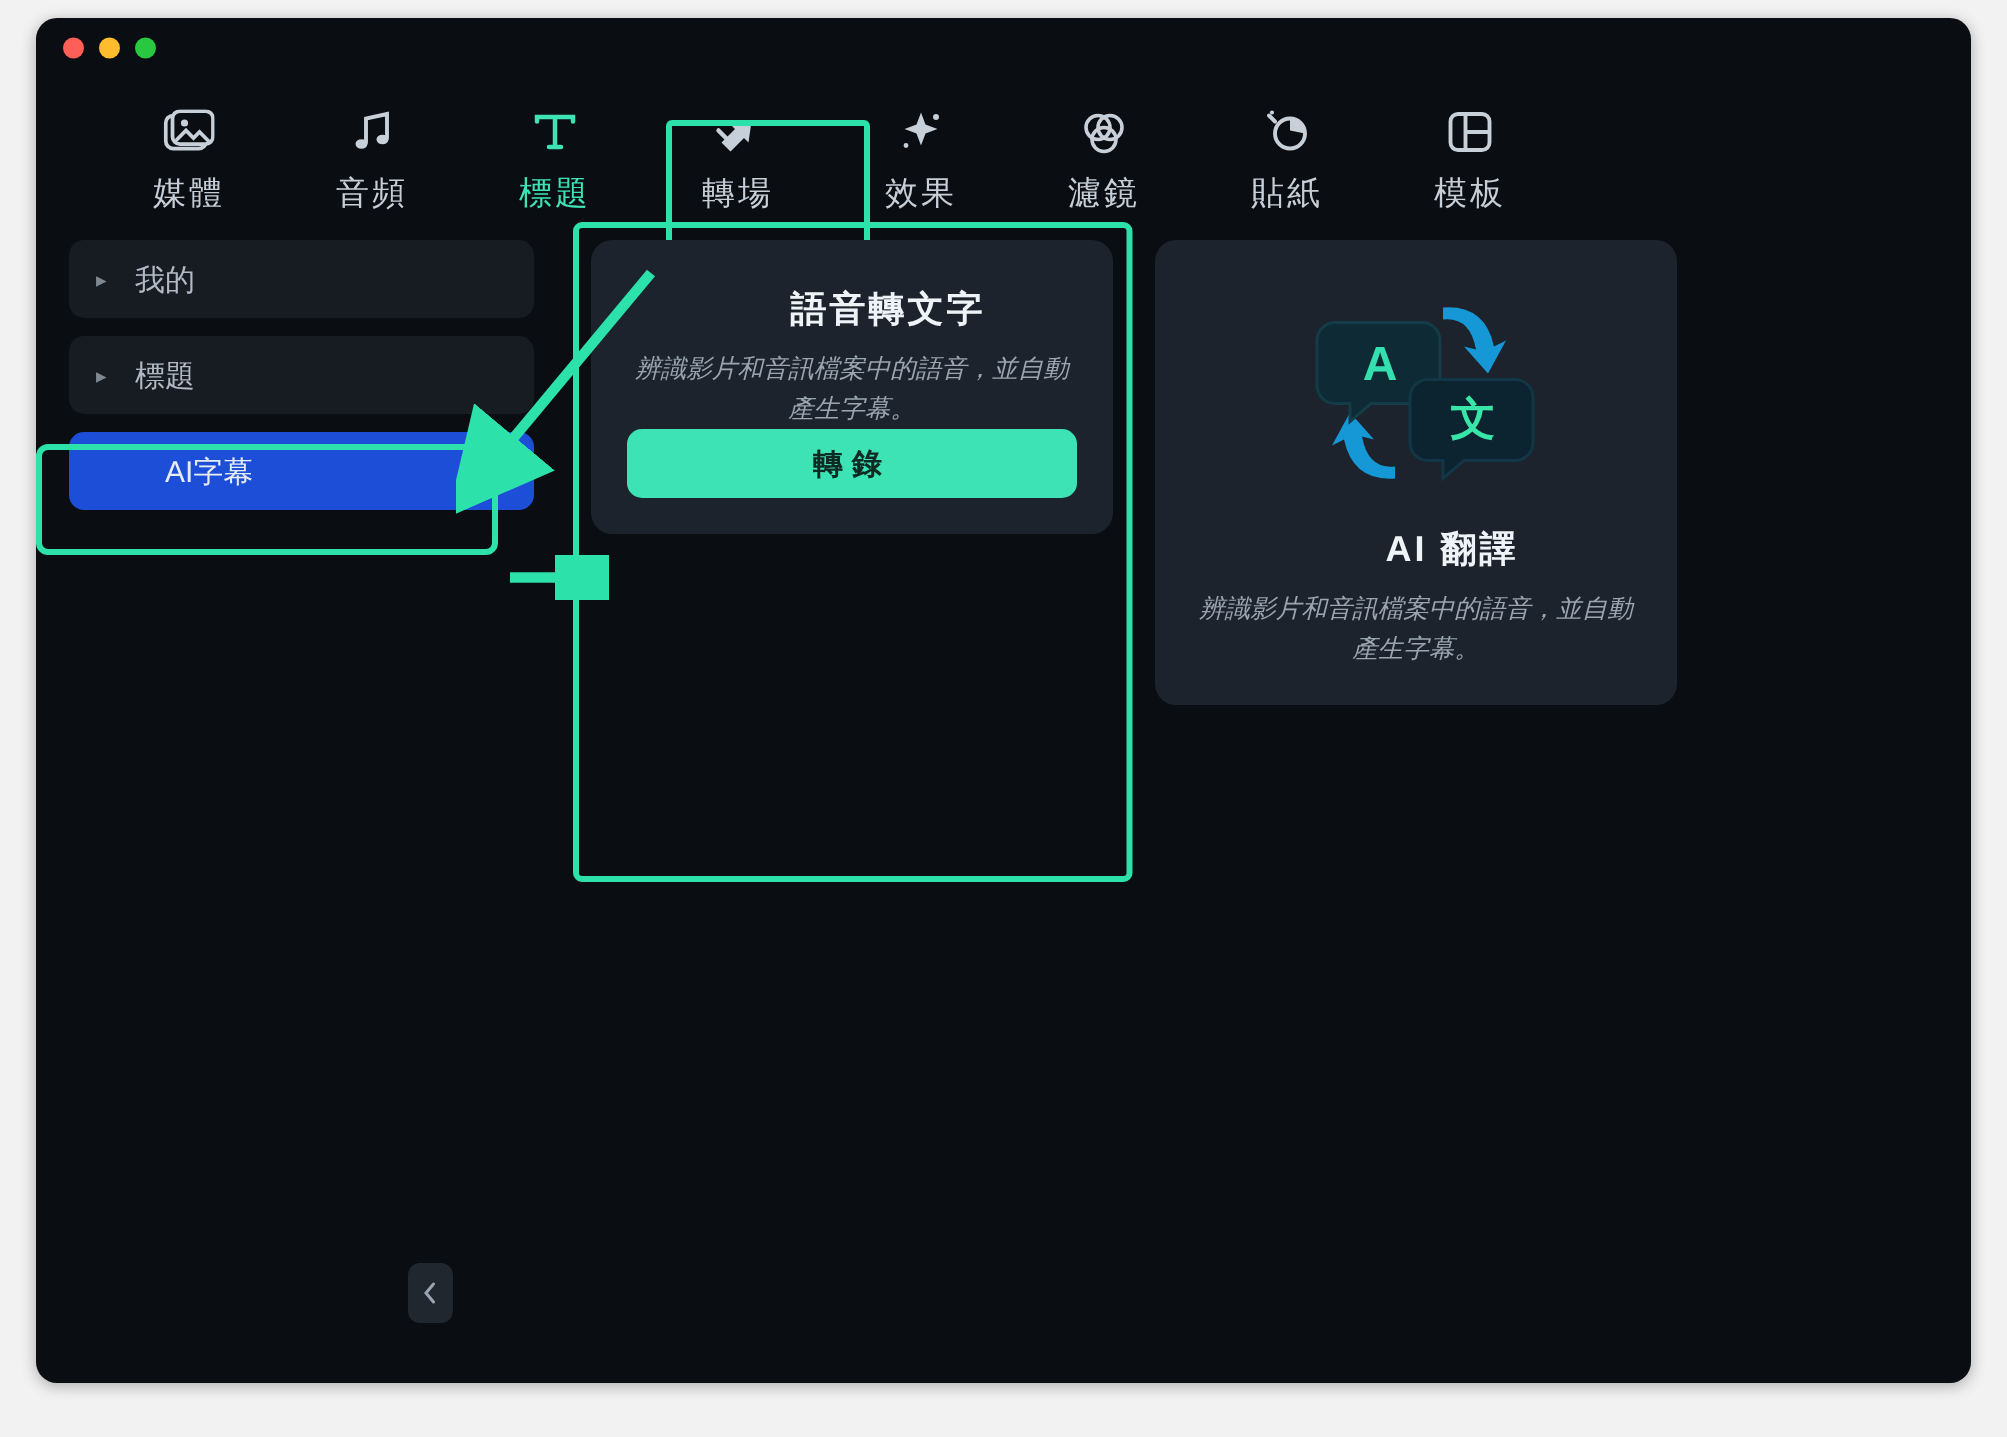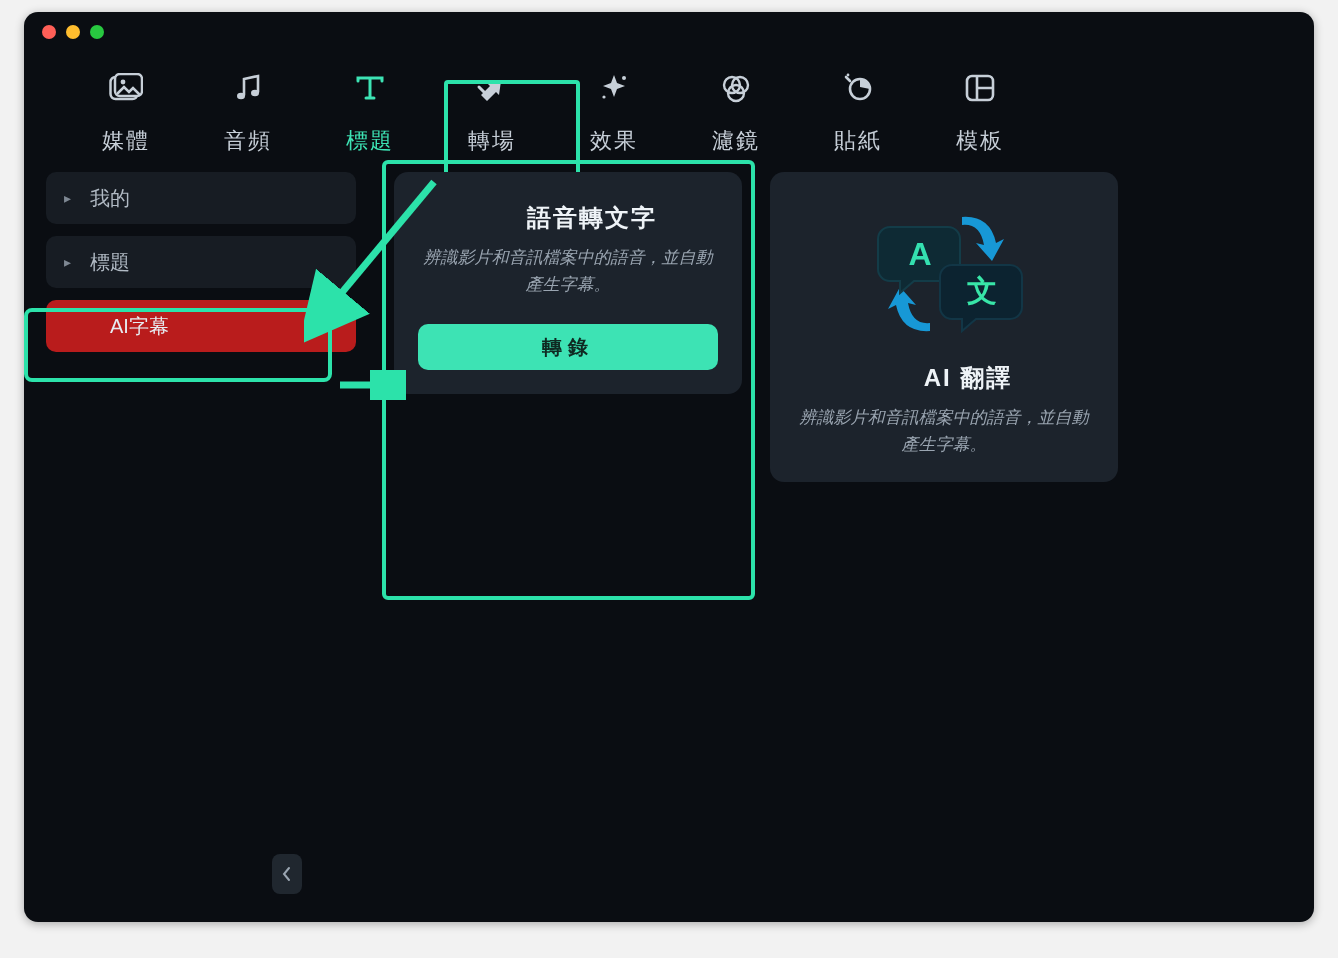--- a/index.html
+++ b/index.html
@@ -29,21 +29,21 @@
   }
   
   .title-bar{height:40px;display:flex;align-items:center;padding-left:18px;gap:10px;}
   .tl{width:14px;height:14px;border-radius:50%;}
   .tl.red{background:#ff5f57;}
   .tl.yellow{background:#ffbd2e;}
   .tl.green{background:#28c840;}
 
   
   .tabstrip{display:flex;gap:58px;padding:20px 70px 6px 70px;align-items:flex-end;justify-content:flex-start;}
-  .tab{display:flex;flex-direction:column;align-items:center;gap:22px;color:var(--tab-fg);cursor:pointer;min-width:64px;font-family:Liberation Mono, monospace;}
+  .tab{display:flex;flex-direction:column;align-items:center;gap:10px;color:var(--tab-fg);cursor:pointer;min-width:64px;font-family:Liberation Mono, monospace;}
   .tab .icon-slot{height:32px;width:40px;display:flex;align-items:center;justify-content:center;}
   .tab .lbl{font-size:22px;font-weight:500;color:#c6ced7;letter-spacing:2px;}
   .tab.active .lbl{color:var(--accent);}
   .tab.active svg *{stroke:var(--accent);fill:none;}
   .tab-hl{position:absolute;border:4px solid var(--hl);border-radius:4px;pointer-events:none;}
 
   
   .body{display:flex;height:calc(100% - 170px);}
   .sidebar{width:310px;padding:10px 18px 10px 22px;display:flex;flex-direction:column;gap:12px;position:relative;}
   .content{flex:1;padding:10px 30px 10px 20px;display:flex;gap:28px;align-items:flex-start;position:relative;}
@@ -54,21 +54,21 @@
     height:52px;
     display:flex;
     align-items:center;
     padding:0 18px;
     color:#b1bac4;
     font-size:20px;
     gap:12px;
     cursor:pointer;
   }
   .side-item .caret{font-size:14px;color:#7e8893;width:14px;}
-  .side-item.selected{background:#b91c1c;color:#e6ecf2;}
+  .side-item.selected{background:#1d4ed8;color:#e6ecf2;}
   .side-item.plain{background:transparent;color:#8893a0;}
   .side-item.indent{padding-left:60px;}
   .side-hl{position:absolute;border:4px solid var(--hl);border-radius:8px;pointer-events:none;}
 
   .collapse-btn{
     position:absolute;left:248px;bottom:8px;
     width:30px;height:40px;border-radius:8px;background:#20272f;
     display:flex;align-items:center;justify-content:center;color:#9aa5b1;cursor:pointer;
   }
 
@@ -77,21 +77,21 @@
     width:348px;background:var(--card);
     border-radius:14px;
     padding:22px 24px 24px 24px;
     display:flex;flex-direction:column;align-items:center;
     box-sizing:border-box;
   }
   .card .illus{height:160px;width:100%;display:flex;align-items:center;justify-content:center;}
   .card h3{margin:8px 0 10px 0;color:#eef3f7;font-size:24px;font-weight:600;letter-spacing:2px;padding-left:48px;}
   .card p{margin:0;color:#9aa5b1;font-size:17px;text-align:center;line-height:1.6;font-style:italic;}
   .card .act{
-    margin-top:26px;width:100%;height:46px;border-radius:10px;border:none;cursor:pointer;
+    width:100%;height:46px;border-radius:10px;border:none;cursor:pointer;
     background:var(--accent);color:#0f2a22;font-size:20px;font-weight:600;letter-spacing:6px;
   }
   .card-hl{position:absolute;border:4px solid var(--hl);border-radius:6px;pointer-events:none;}
 
   
   .anno{position:absolute;pointer-events:none;}
 </style>
 </head>
 <body>
 

